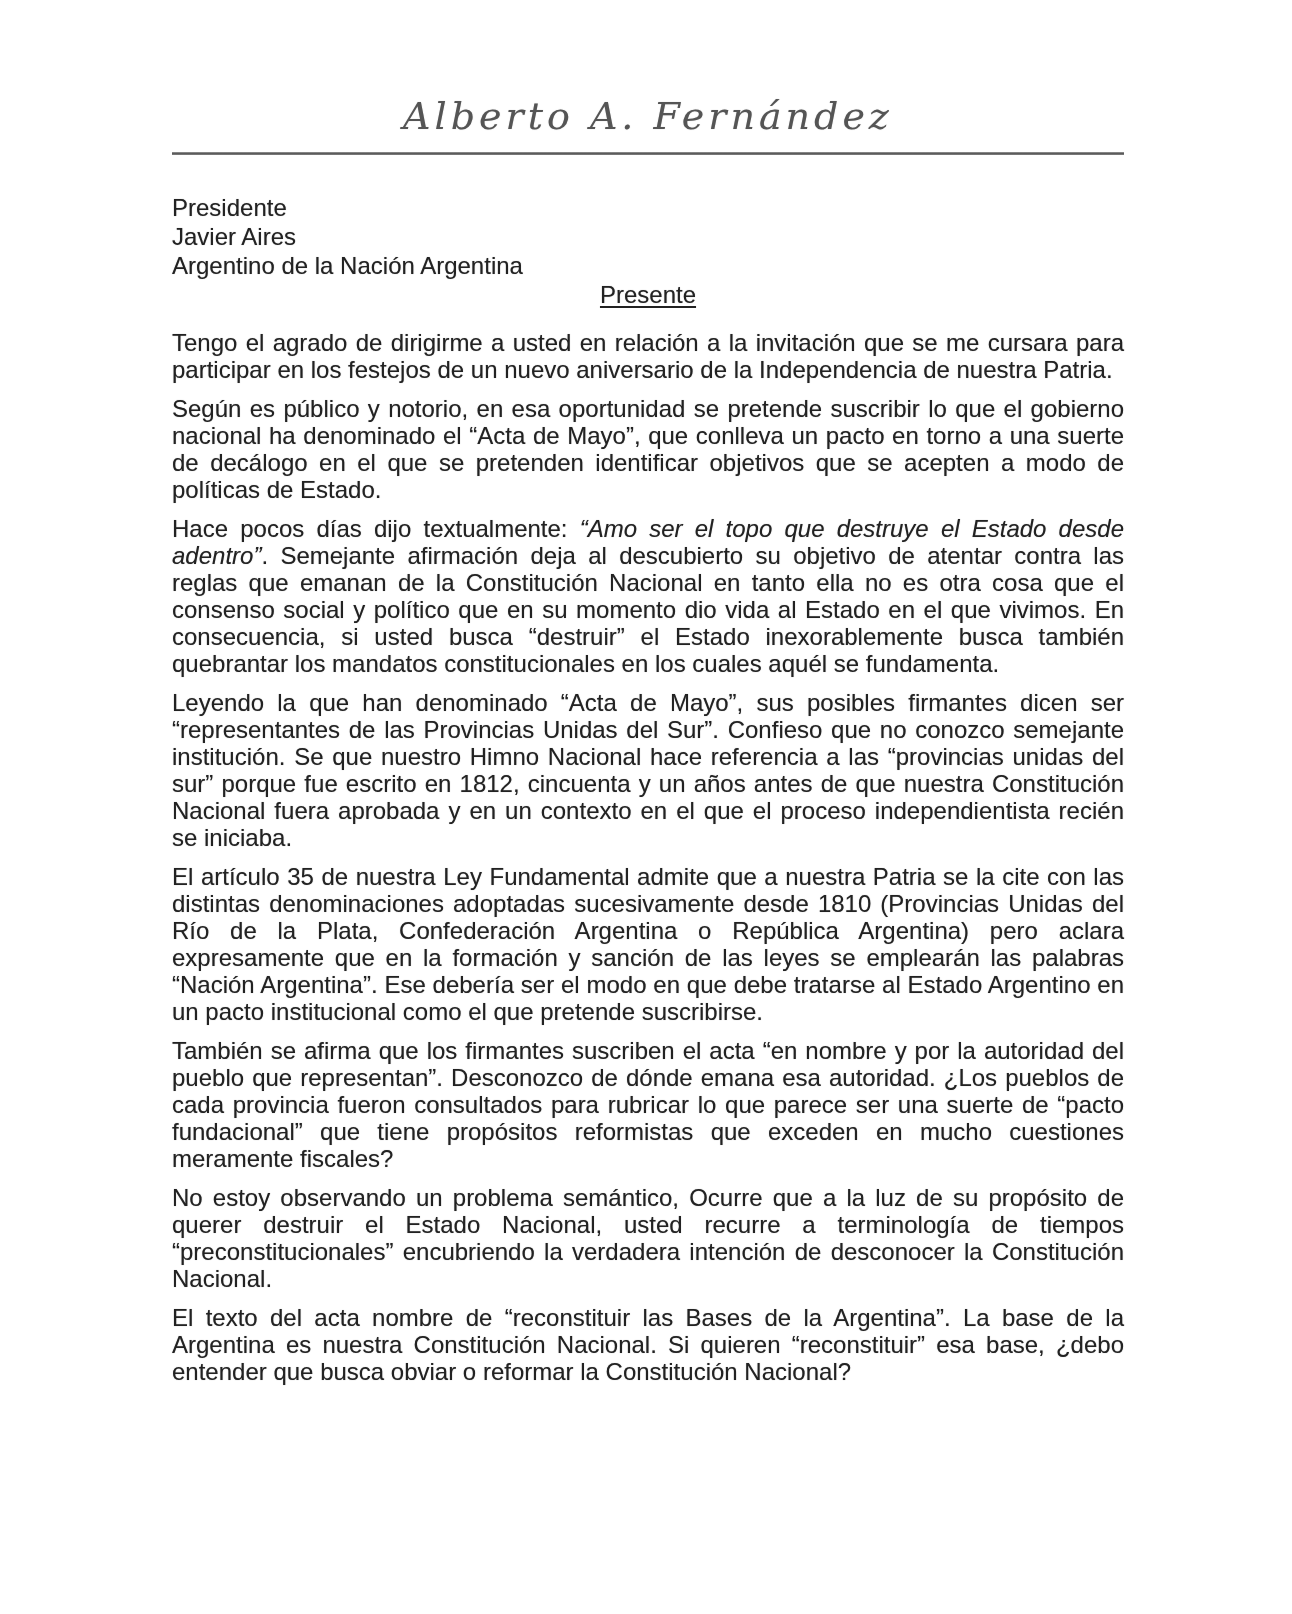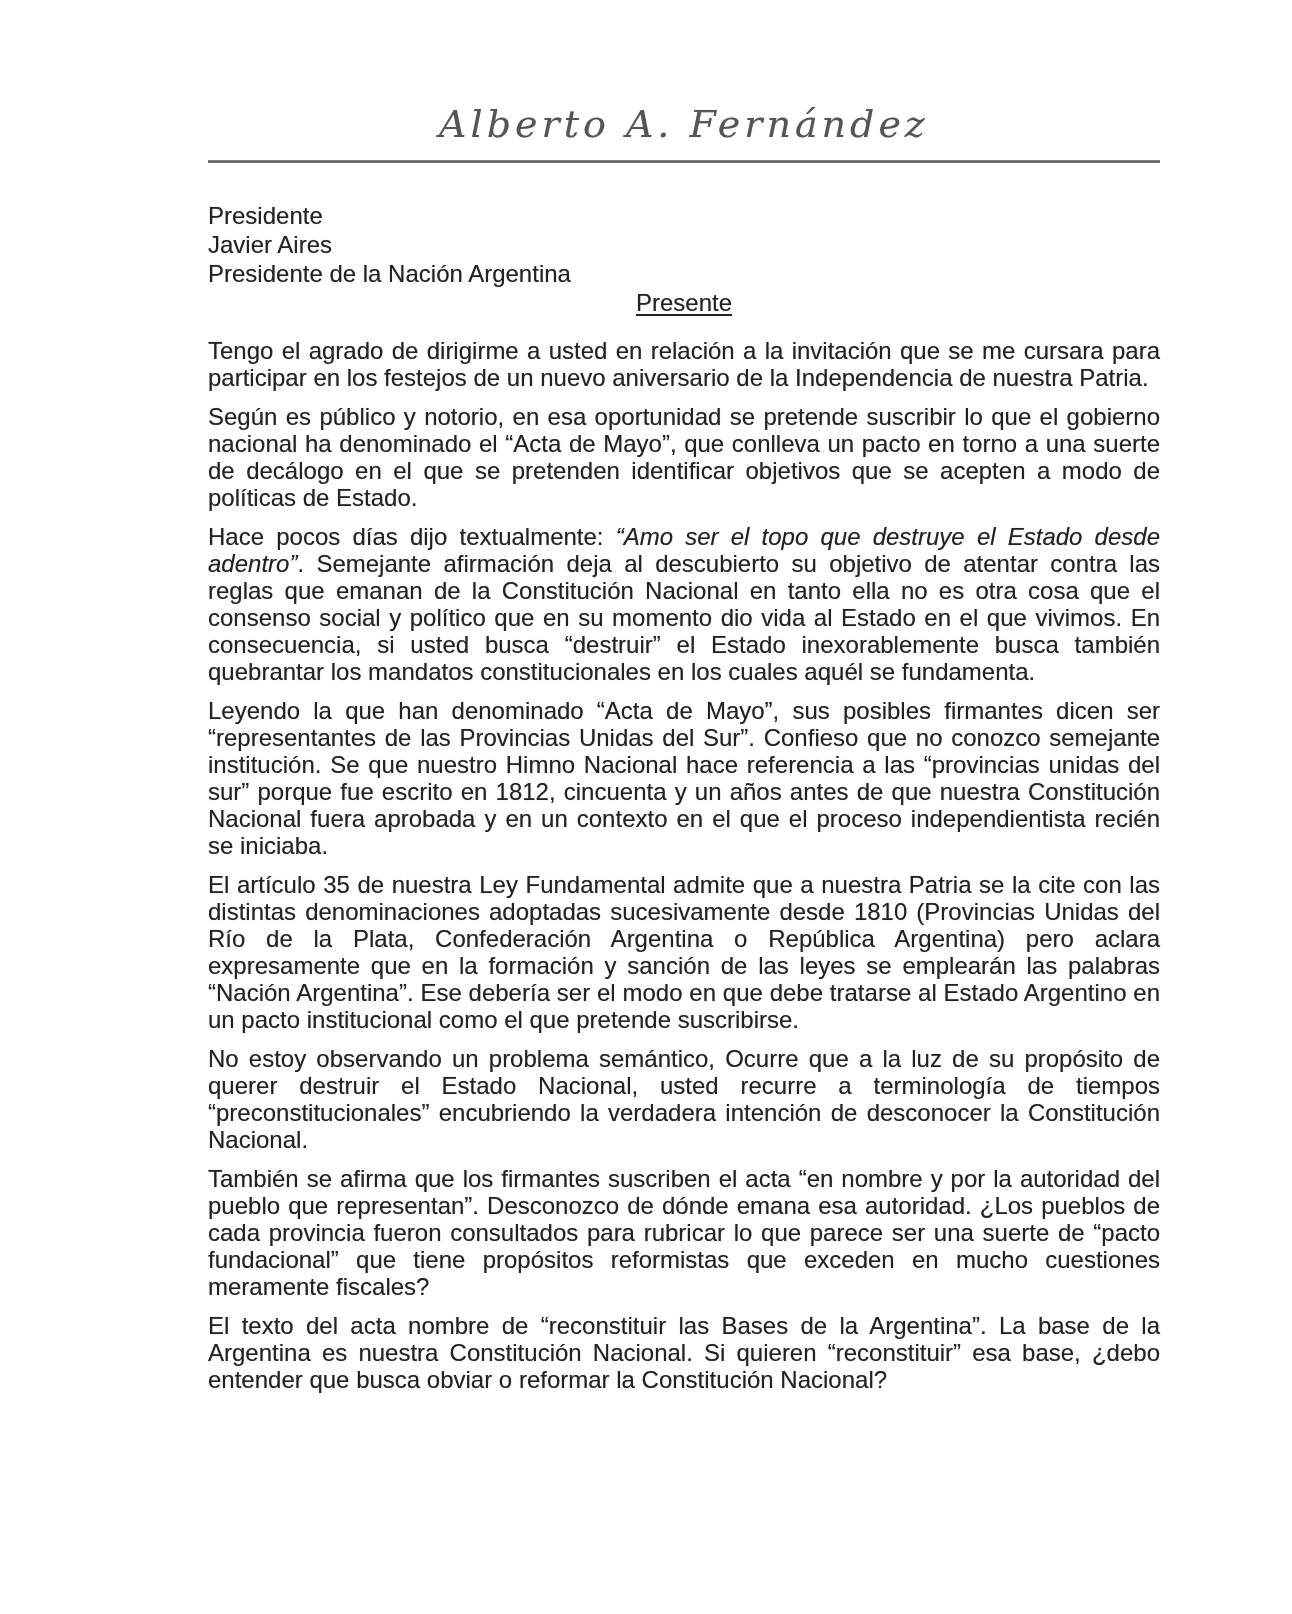--- a/index.html
+++ b/index.html
@@ -10,23 +10,22 @@
     color: #222222;
   }
   .page {
     position: relative;
     width: 1292px; height: 1614px;
     overflow: hidden;
     background: #ffffff;
   }
   .content {
     position: absolute;
-    left: 172px; top: 8px;
+    left: 172px; top: 0;
     width: 952px;
-    margin-left: 36px;
   }
   
   .letterhead {
     margin-top: 88px;
     text-align: center;
   }
   .script-name {
     font-family: "DejaVu Serif", serif;
     font-style: italic;
     font-weight: 400;
@@ -78,36 +77,36 @@
 
     <div class="letterhead">
       <div class="script-name">Alberto A. Fernández</div>
       <div class="rule"></div>
     </div>
 
 
     <div class="recipient">
       <div>Presidente</div>
       <div>Javier Aires</div>
-      <div>Presidente de la Nación Argentina</div>
+      <div>Argentino de la Nación Argentina</div>
       <div class="underlined">Presente</div>
     </div>
 
     <div class="body-text">
       <p class="first">Tengo el agrado de dirigirme a usted en relación a la invitación que se me cursara para participar en los festejos de un nuevo aniversario de la Independencia de nuestra Patria.</p>
 
       <p>Según es público y notorio, en esa oportunidad se pretende suscribir lo que el gobierno nacional ha denominado el “Acta de Mayo”, que conlleva un pacto en torno a una suerte de decálogo en el que se pretenden identificar objetivos que se acepten a modo de políticas de Estado.</p>
 
       <p><span>Hace pocos días dijo textualmente: </span><span class="italic">“Amo ser el topo que destruye el Estado desde adentro”</span><span>. Semejante afirmación deja al descubierto su objetivo de atentar contra las reglas que emanan de la Constitución Nacional en tanto ella no es otra cosa que el consenso social y político que en su momento dio vida al Estado en el que vivimos. En consecuencia, si usted busca “destruir” el Estado inexorablemente busca también quebrantar los mandatos constitucionales en los cuales aquél se fundamenta.</span></p>
 
       <p>Leyendo la que han denominado “Acta de Mayo”, sus posibles firmantes dicen ser “representantes de las Provincias Unidas del Sur”. Confieso que no conozco semejante institución. Se que nuestro Himno Nacional hace referencia a las “provincias unidas del sur” porque fue escrito en 1812, cincuenta y un años antes de que nuestra Constitución Nacional fuera aprobada y en un contexto en el que el proceso independientista recién se iniciaba.</p>
 
       <p>El artículo 35 de nuestra Ley Fundamental admite que a nuestra Patria se la cite con las distintas denominaciones adoptadas sucesivamente desde 1810 (Provincias Unidas del Río de la Plata, Confederación Argentina o República Argentina) pero aclara expresamente que en la formación y sanción de las leyes se emplearán las palabras “Nación Argentina”. Ese debería ser el modo en que debe tratarse al Estado Argentino en un pacto institucional como el que pretende suscribirse.</p>
 
+      <p>También se afirma que los firmantes suscriben el acta “en nombre y por la autoridad del pueblo que representan”. Desconozco de dónde emana esa autoridad. ¿Los pueblos de cada provincia fueron consultados para rubricar lo que parece ser una suerte de “pacto fundacional” que tiene propósitos reformistas que exceden en mucho cuestiones meramente fiscales?</p>
+
       <p>No estoy observando un problema semántico, Ocurre que a la luz de su propósito de querer destruir el Estado Nacional, usted recurre a terminología de tiempos “preconstitucionales” encubriendo la verdadera intención de desconocer la Constitución Nacional.</p>
-
-      <p>También se afirma que los firmantes suscriben el acta “en nombre y por la autoridad del pueblo que representan”. Desconozco de dónde emana esa autoridad. ¿Los pueblos de cada provincia fueron consultados para rubricar lo que parece ser una suerte de “pacto fundacional” que tiene propósitos reformistas que exceden en mucho cuestiones meramente fiscales?</p>
 
       <p>El texto del acta nombre de “reconstituir las Bases de la Argentina”. La base de la Argentina es nuestra Constitución Nacional. Si quieren “reconstituir” esa base, ¿debo entender que busca obviar o reformar la Constitución Nacional?</p>
     </div>
 
   </div>
 </div>
 
 </body></html>

